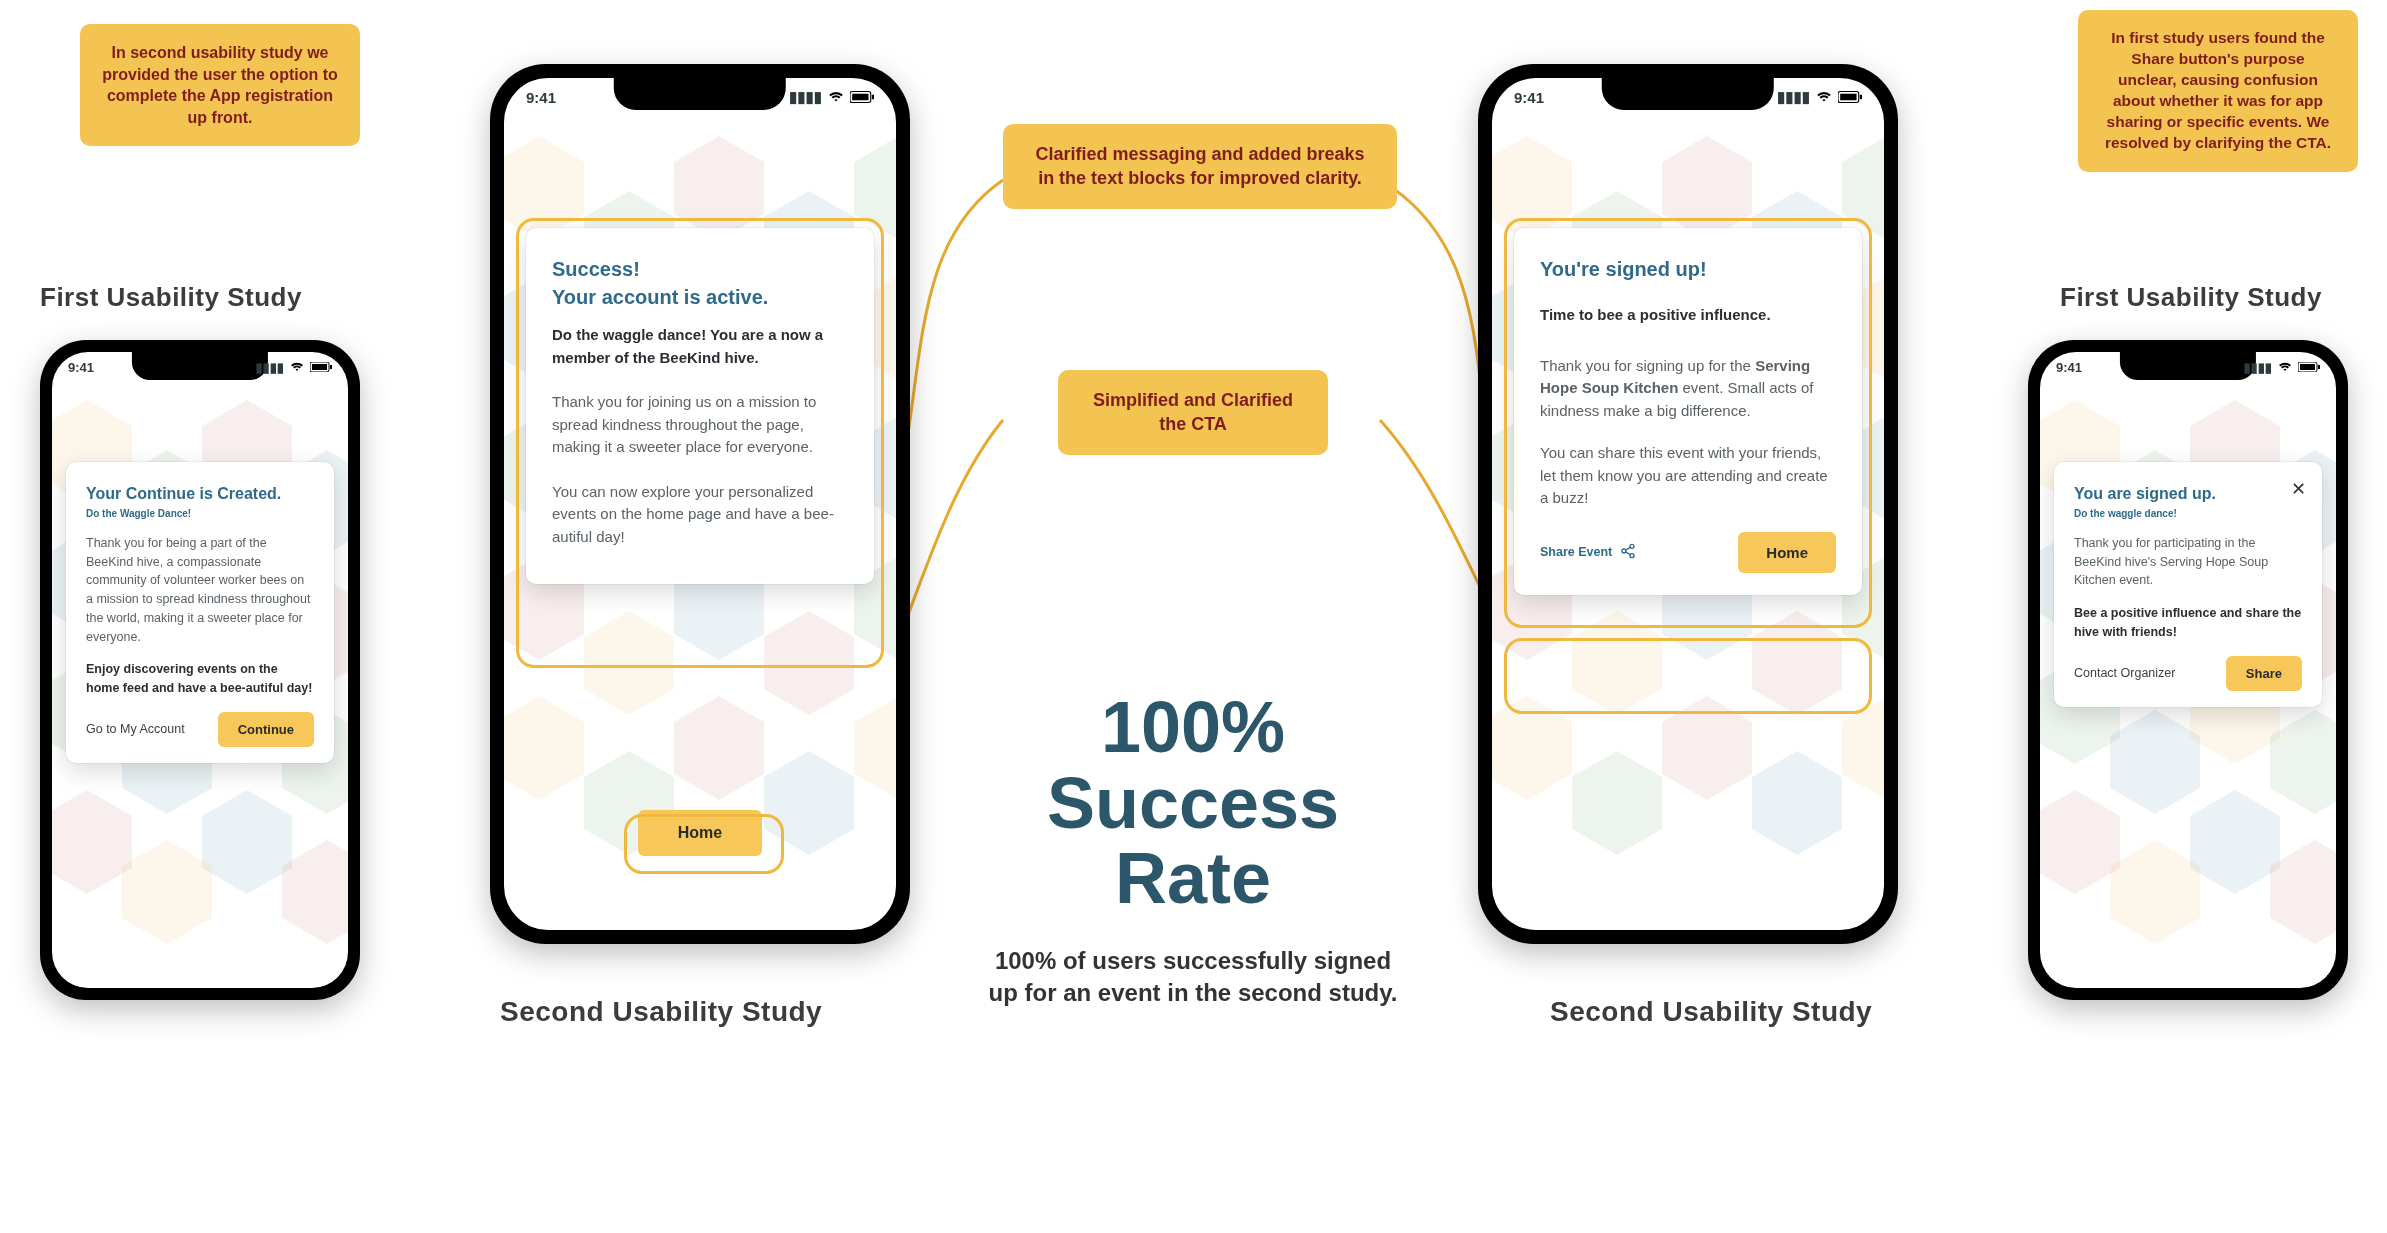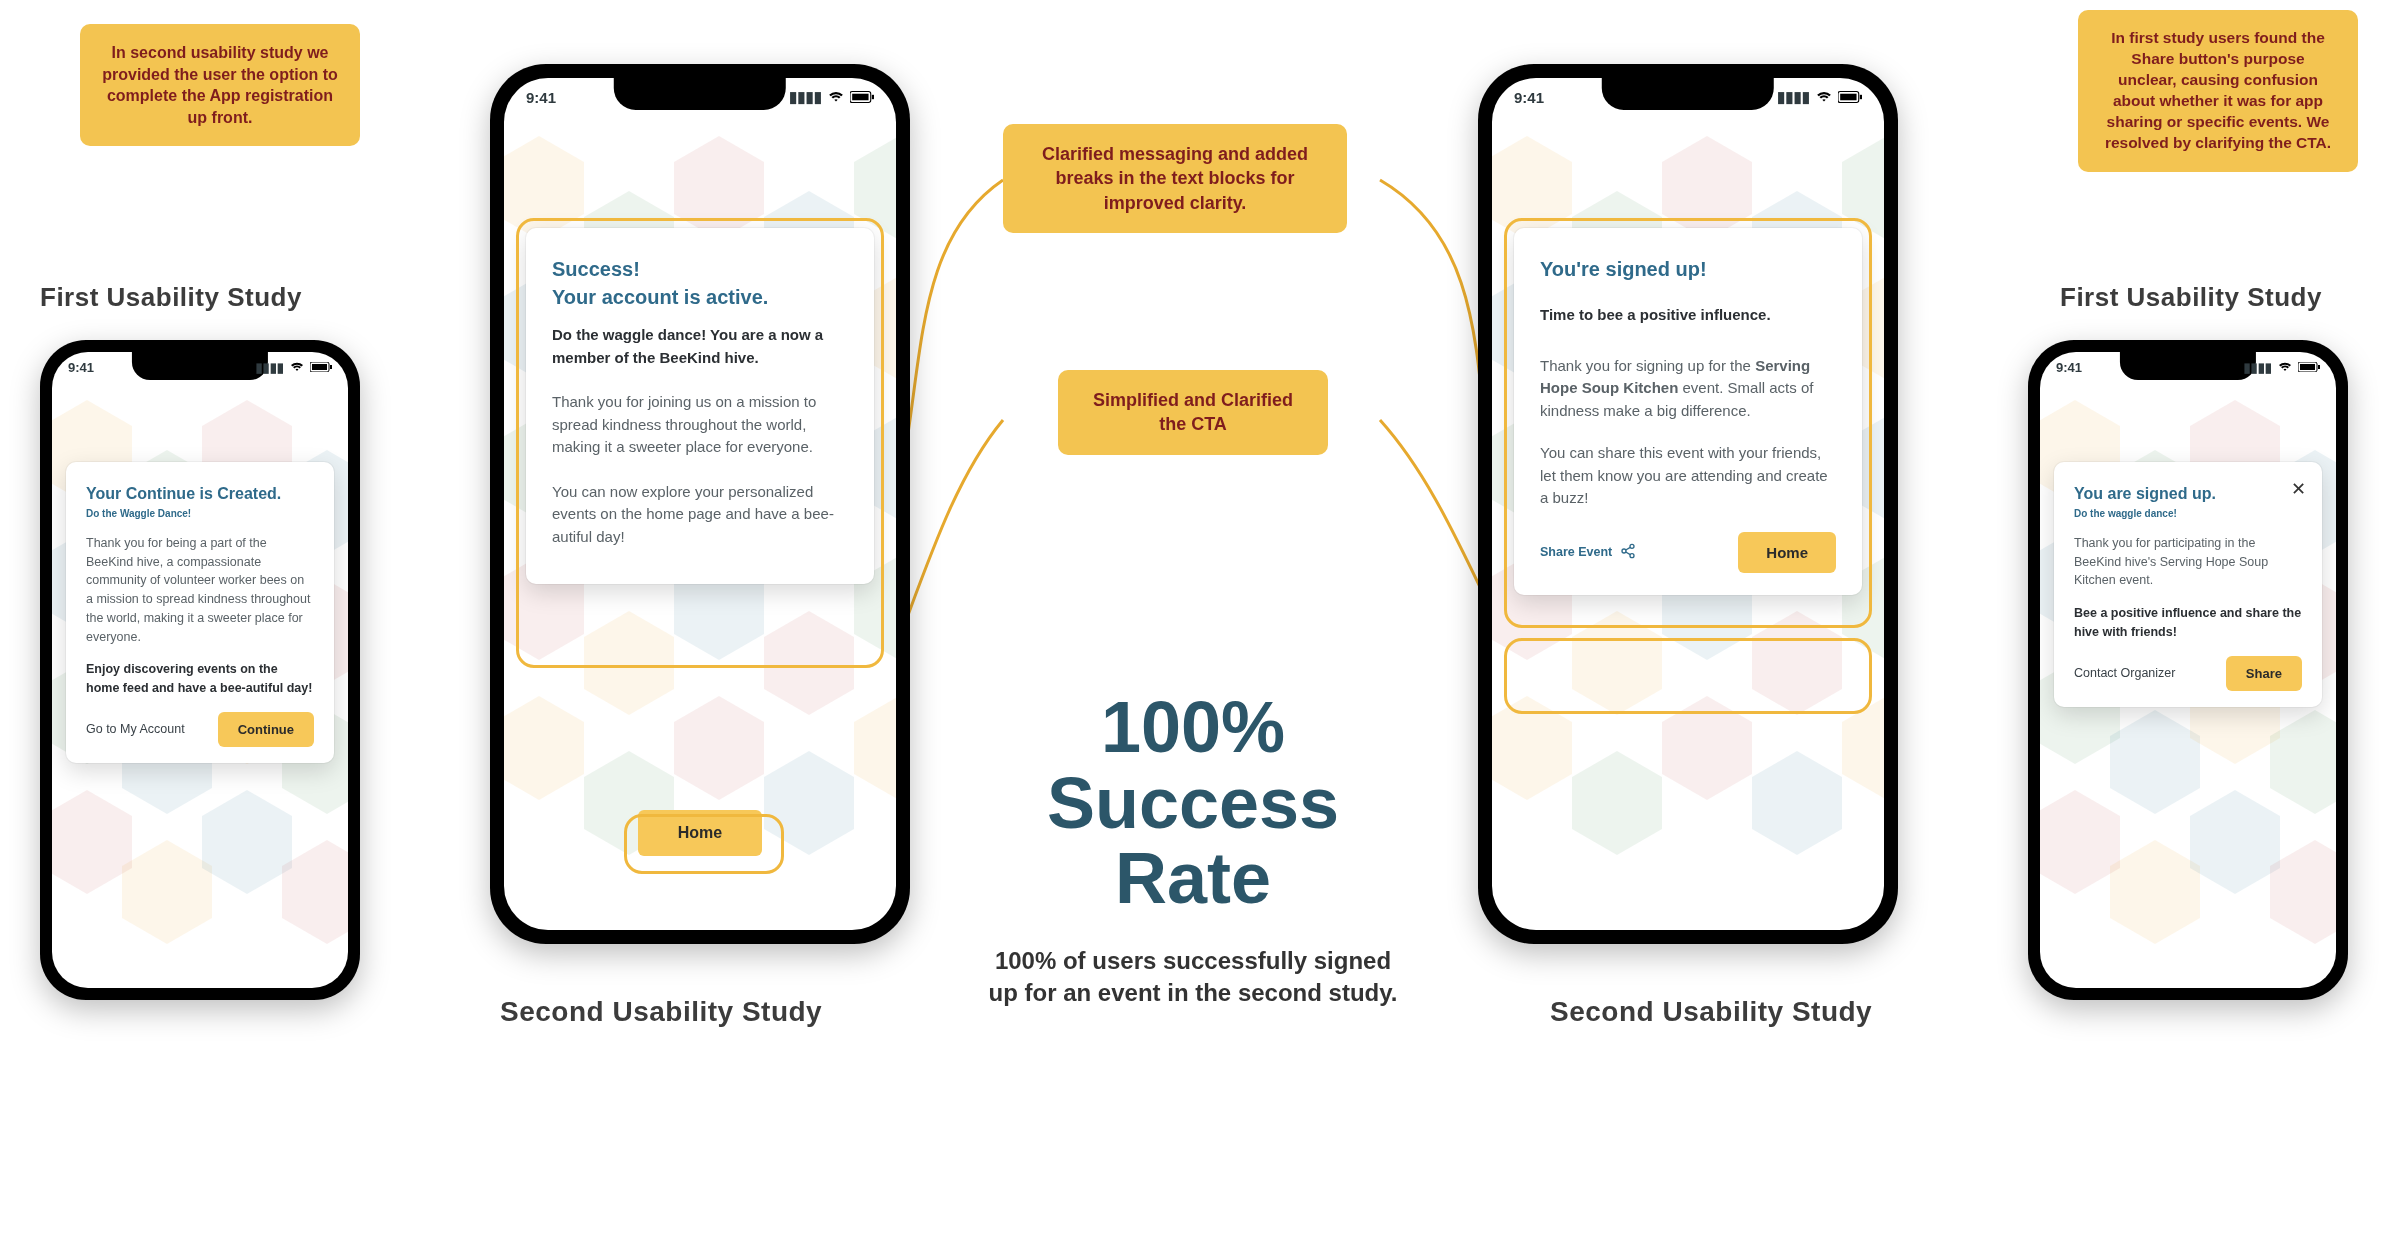--- a/index.html
+++ b/index.html
@@ -217,21 +217,21 @@
       <path d="M 1380 180  C 1500 250, 1470 400, 1500 540"></path>
       <path d="M 1003 420  C 920 520, 900 700, 805 830"></path>
       <path d="M 1380 420  C 1470 520, 1500 680, 1590 760"></path>
     </g>
   </svg>
 
   <div class="note" style="left:80px;  top:24px;  width:280px; font-size:16px;">In second usability study we provided the user the option to complete the App registration up front.</div>
 
   <div class="note" style="left:2078px; top:10px;  width:280px; font-size:15.5px;">In first study users found the Share button's purpose unclear, causing confusion about whether it was for app sharing or specific events.  We resolved by clarifying the CTA.</div>
 
-  <div class="note" style="left:1003px; top:124px; width:344px; font-size:18px;">Clarified messaging and added breaks in the text blocks for improved clarity.</div>
+  <div class="note" style="left:1003px; top:124px; width:394px; font-size:18px;">Clarified messaging and added breaks in the text blocks for improved clarity.</div>
 
   <div class="note" style="left:1058px; top:370px; width:270px; font-size:18px;">Simplified and Clarified the CTA</div>
 
   <div class="study-label" style="left:40px;  top:282px; font-size:26px;">First Usability Study</div>
   <div class="study-label" style="left:500px; top:996px; font-size:28px;">Second Usability Study</div>
   <div class="study-label" style="left:1550px;top:996px; font-size:28px;">Second Usability Study</div>
   <div class="study-label" style="left:2060px;top:282px; font-size:26px;">First Usability Study</div>
 
   <div class="stat" style="left:983px; top:690px;">
     <p class="big">100%</p>
@@ -339,21 +339,21 @@
         <div class="hex" style="left:350px; top:160px; background:#e7a634;"></div>
         <div class="hex" style="left:350px; top:300px; background:#3c7fa0;"></div>
         <div class="hex" style="left:350px; top:440px; background:#51905d;"></div>
         <div class="hex" style="left:350px; top:580px; background:#e7a634;"></div>
       </div>
 
       <div class="card big" style="top:150px;">
         <h2>Success!</h2>
         <h3>Your account is active.</h3>
         <p class="lead" style="margin-bottom:22px;">Do the waggle dance! You are a now a member of the BeeKind hive.</p>
-        <p style="margin-bottom:22px;">Thank you for joining us on a mission to spread kindness throughout the world, making it a sweeter place for everyone.</p>
+        <p style="margin-bottom:22px;">Thank you for joining us on a mission to spread kindness throughout the page, making it a sweeter place for everyone.</p>
         <p>You can now explore your personalized events on the home page and have a bee-autiful day!</p>
       </div>
 
       <div style="position:absolute; left:0; right:0; bottom:74px; text-align:center;">
         <button class="btn" style="padding:14px 40px; font-size:16px;">Home</button>
       </div>
 
       <div class="hl" style="left:12px; top:140px; right:12px; height:450px;"></div>
       <div class="hl" style="left:120px; bottom:56px; width:160px; height:60px;"></div>
     </div>

